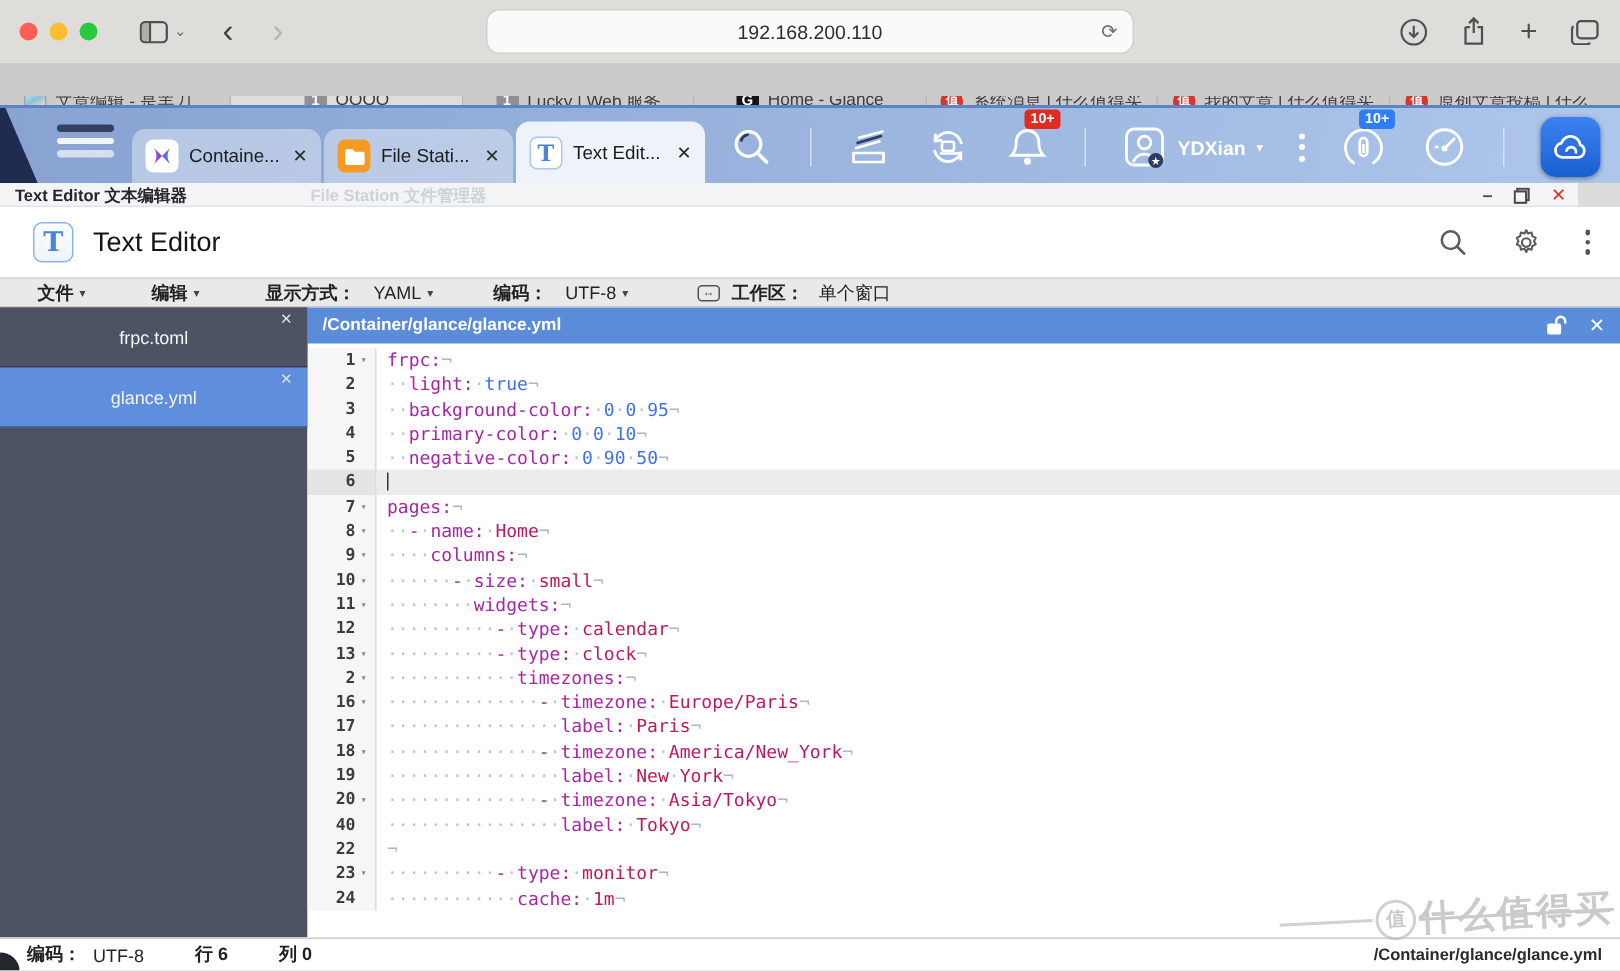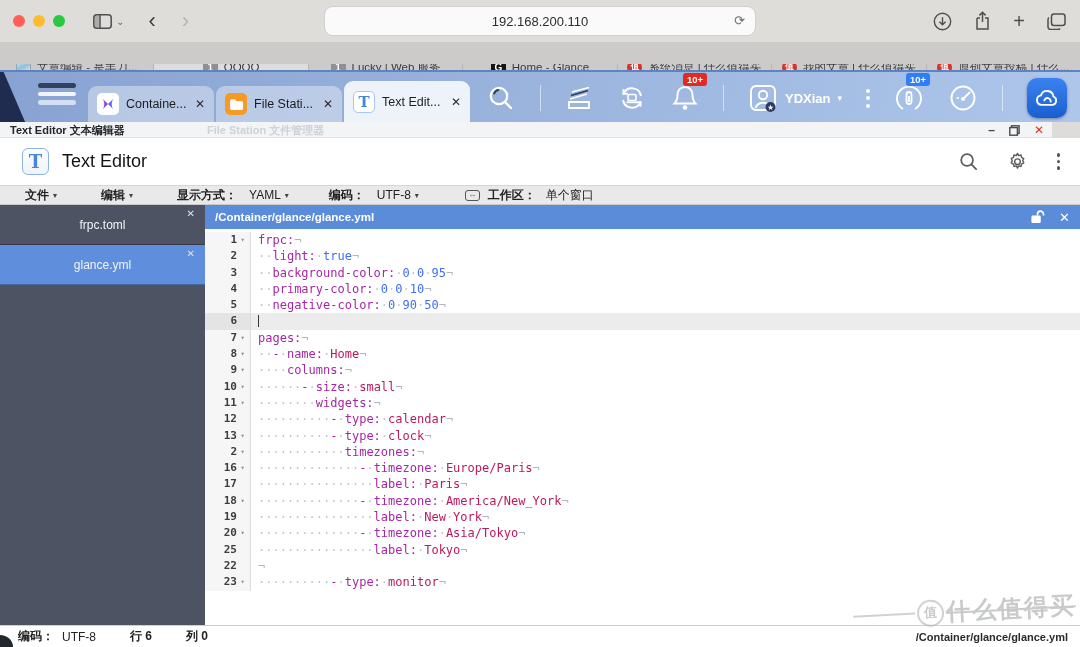--- a/index.html
+++ b/index.html
@@ -587,38 +587,45 @@
           </div>
           <div class="cl">
             <span class="ln">
               <b class="num">20</b>
               <i class="fold">▾</i>
             </span>
             <span class="code"><span class="tk-w">··············</span><span class="tk-d">-</span><span class="tk-w">·</span><span class="tk-k">timezone:</span><span class="tk-w">·</span><span class="tk-t">Asia/Tokyo</span><span class="tk-e">¬</span></span>
           </div>
           <div class="cl">
             <span class="ln">
-              <b class="num">25</b>
+              <b class="num">40</b>
               <i class="fold"></i>
             </span>
             <span class="code"><span class="tk-w">················</span><span class="tk-k">label:</span><span class="tk-w">·</span><span class="tk-t">Tokyo</span><span class="tk-e">¬</span></span>
           </div>
           <div class="cl">
             <span class="ln">
               <b class="num">22</b>
               <i class="fold"></i>
             </span>
             <span class="code"><span class="tk-e">¬</span></span>
           </div>
           <div class="cl">
             <span class="ln">
               <b class="num">23</b>
               <i class="fold">▾</i>
             </span>
             <span class="code"><span class="tk-w">··········</span><span class="tk-d">-</span><span class="tk-w">·</span><span class="tk-k">type:</span><span class="tk-w">·</span><span class="tk-t">monitor</span><span class="tk-e">¬</span></span>
+          </div>
+          <div class="cl">
+            <span class="ln">
+              <b class="num">24</b>
+              <i class="fold"></i>
+            </span>
+            <span class="code"><span class="tk-w">············</span><span class="tk-k">cache:</span><span class="tk-w">·</span><span class="tk-t">1m</span><span class="tk-e">¬</span></span>
           </div>
       </div>
     </div>
   </div>
 
   <div id="statusbar">
     <span class="sb-item">编码：</span>
     <span class="sb-item" style="margin-left:8px;font-weight:normal;">UTF-8</span>
     <span class="sb-item sb-gap">行 6</span>
     <span class="sb-item sb-gap">列 0</span>

